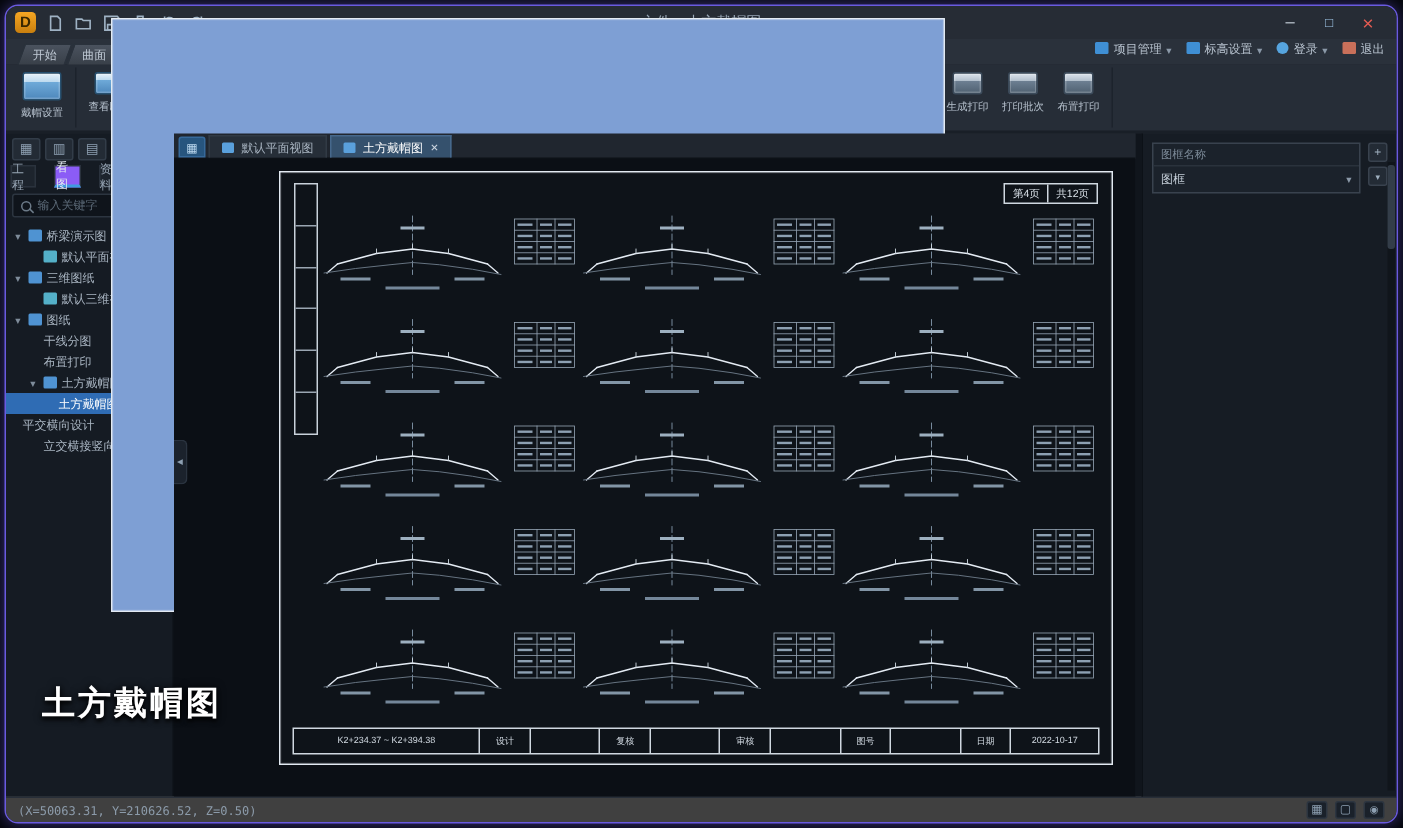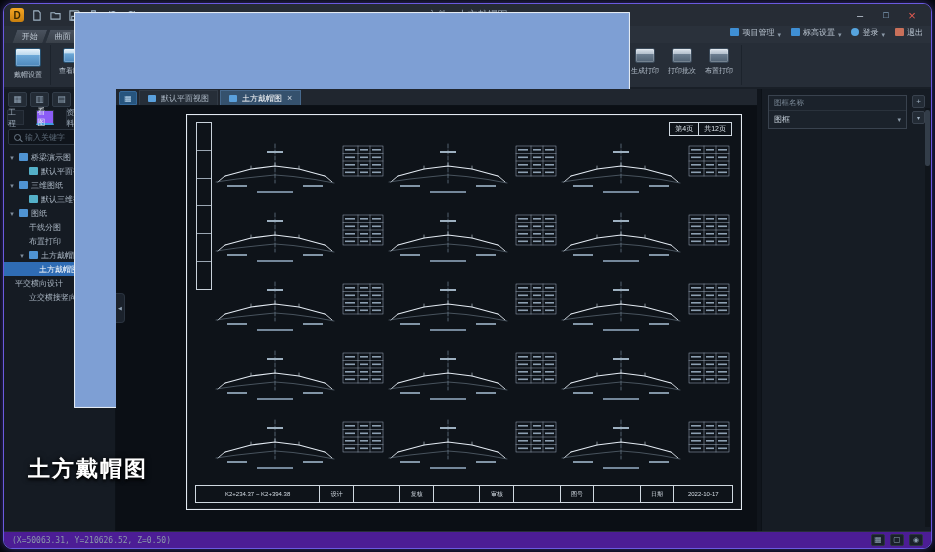--- a/index.html
+++ b/index.html
@@ -143,21 +143,21 @@
   .rfield-caret::before { content:"▾"; font-size:7px; color:#8b99a8; }
   .rside { display:flex; flex-direction:column; gap:3px; }
   .rsbtn { width:13px; height:13px; background:#232b35; border:1px solid #39424e;
     color:#9fb0c0; font-size:8px; text-align:center; line-height:11px; border-radius:2px; }
   .rsbtn.add::before { content:"+"; }
   .rsbtn.more::before { content:"▾"; font-size:6px; }
   .rscroll { position:absolute; right:1px; top:19px; bottom:4px; width:5px; background:#10151b; }
   .rthumb { position:absolute; top:2px; left:0; width:5px; height:56px; background:#333d49; border-radius:2px; }
 
   
-  .statusbar { height:17px; background:#4c1d95; border-top:1px solid #272e38;
+  .statusbar { height:17px; background:#404040; border-top:1px solid #272e38;
     display:flex; align-items:center; padding:0 8px; gap:6px; flex:0 0 auto; }
   .coords { font-size:8px; color:#8b9aa9; font-family:"DejaVu Sans Mono","Liberation Mono",monospace; }
   .status-right { margin-left:auto; display:flex; align-items:center; gap:5px; }
   .stbtn { width:14px; height:12px; background:#1a212a; border:1px solid #2c3540; border-radius:2px;
     color:#8ea0b2; font-size:8px; text-align:center; line-height:10px; }
   .stbtn[data-name="status-grid-icon"]::before { content:"▦"; }
   .stbtn[data-name="status-layout-icon"]::before { content:"▢"; }
   .stbtn[data-name="status-target-icon"]::before { content:"◉"; font-size:7px; }
 
   .caption { position:absolute; left:24px; top:450px; z-index:60; font-size:22px; font-weight:bold;

